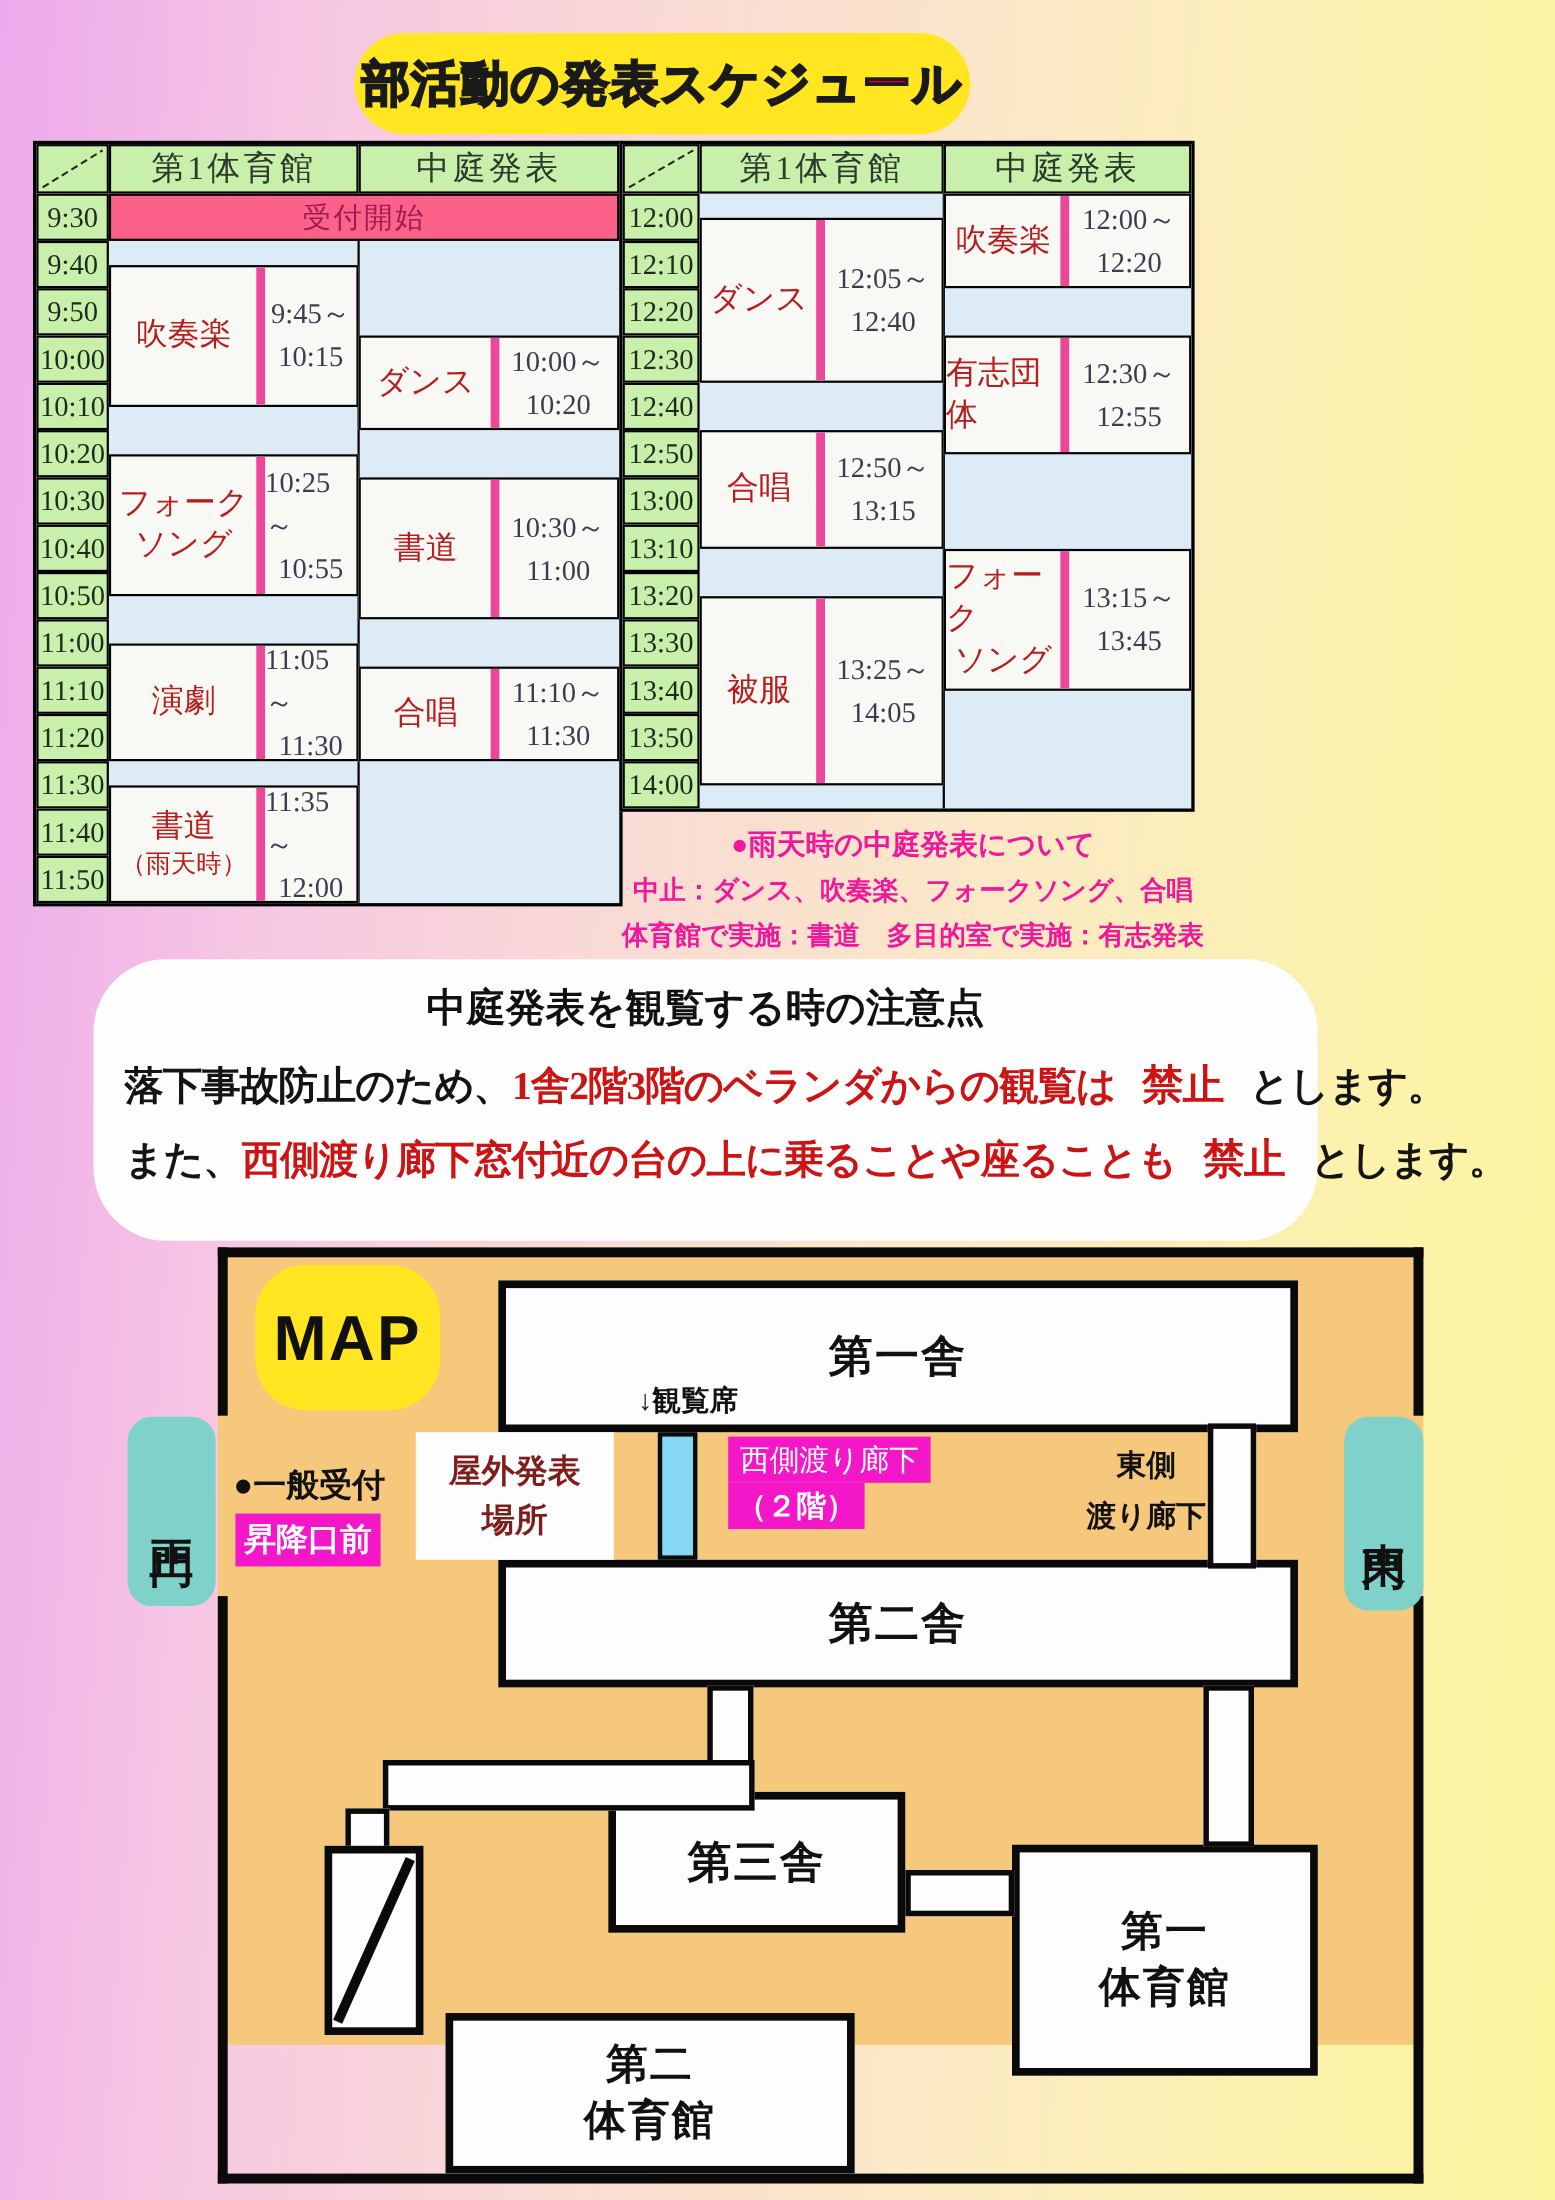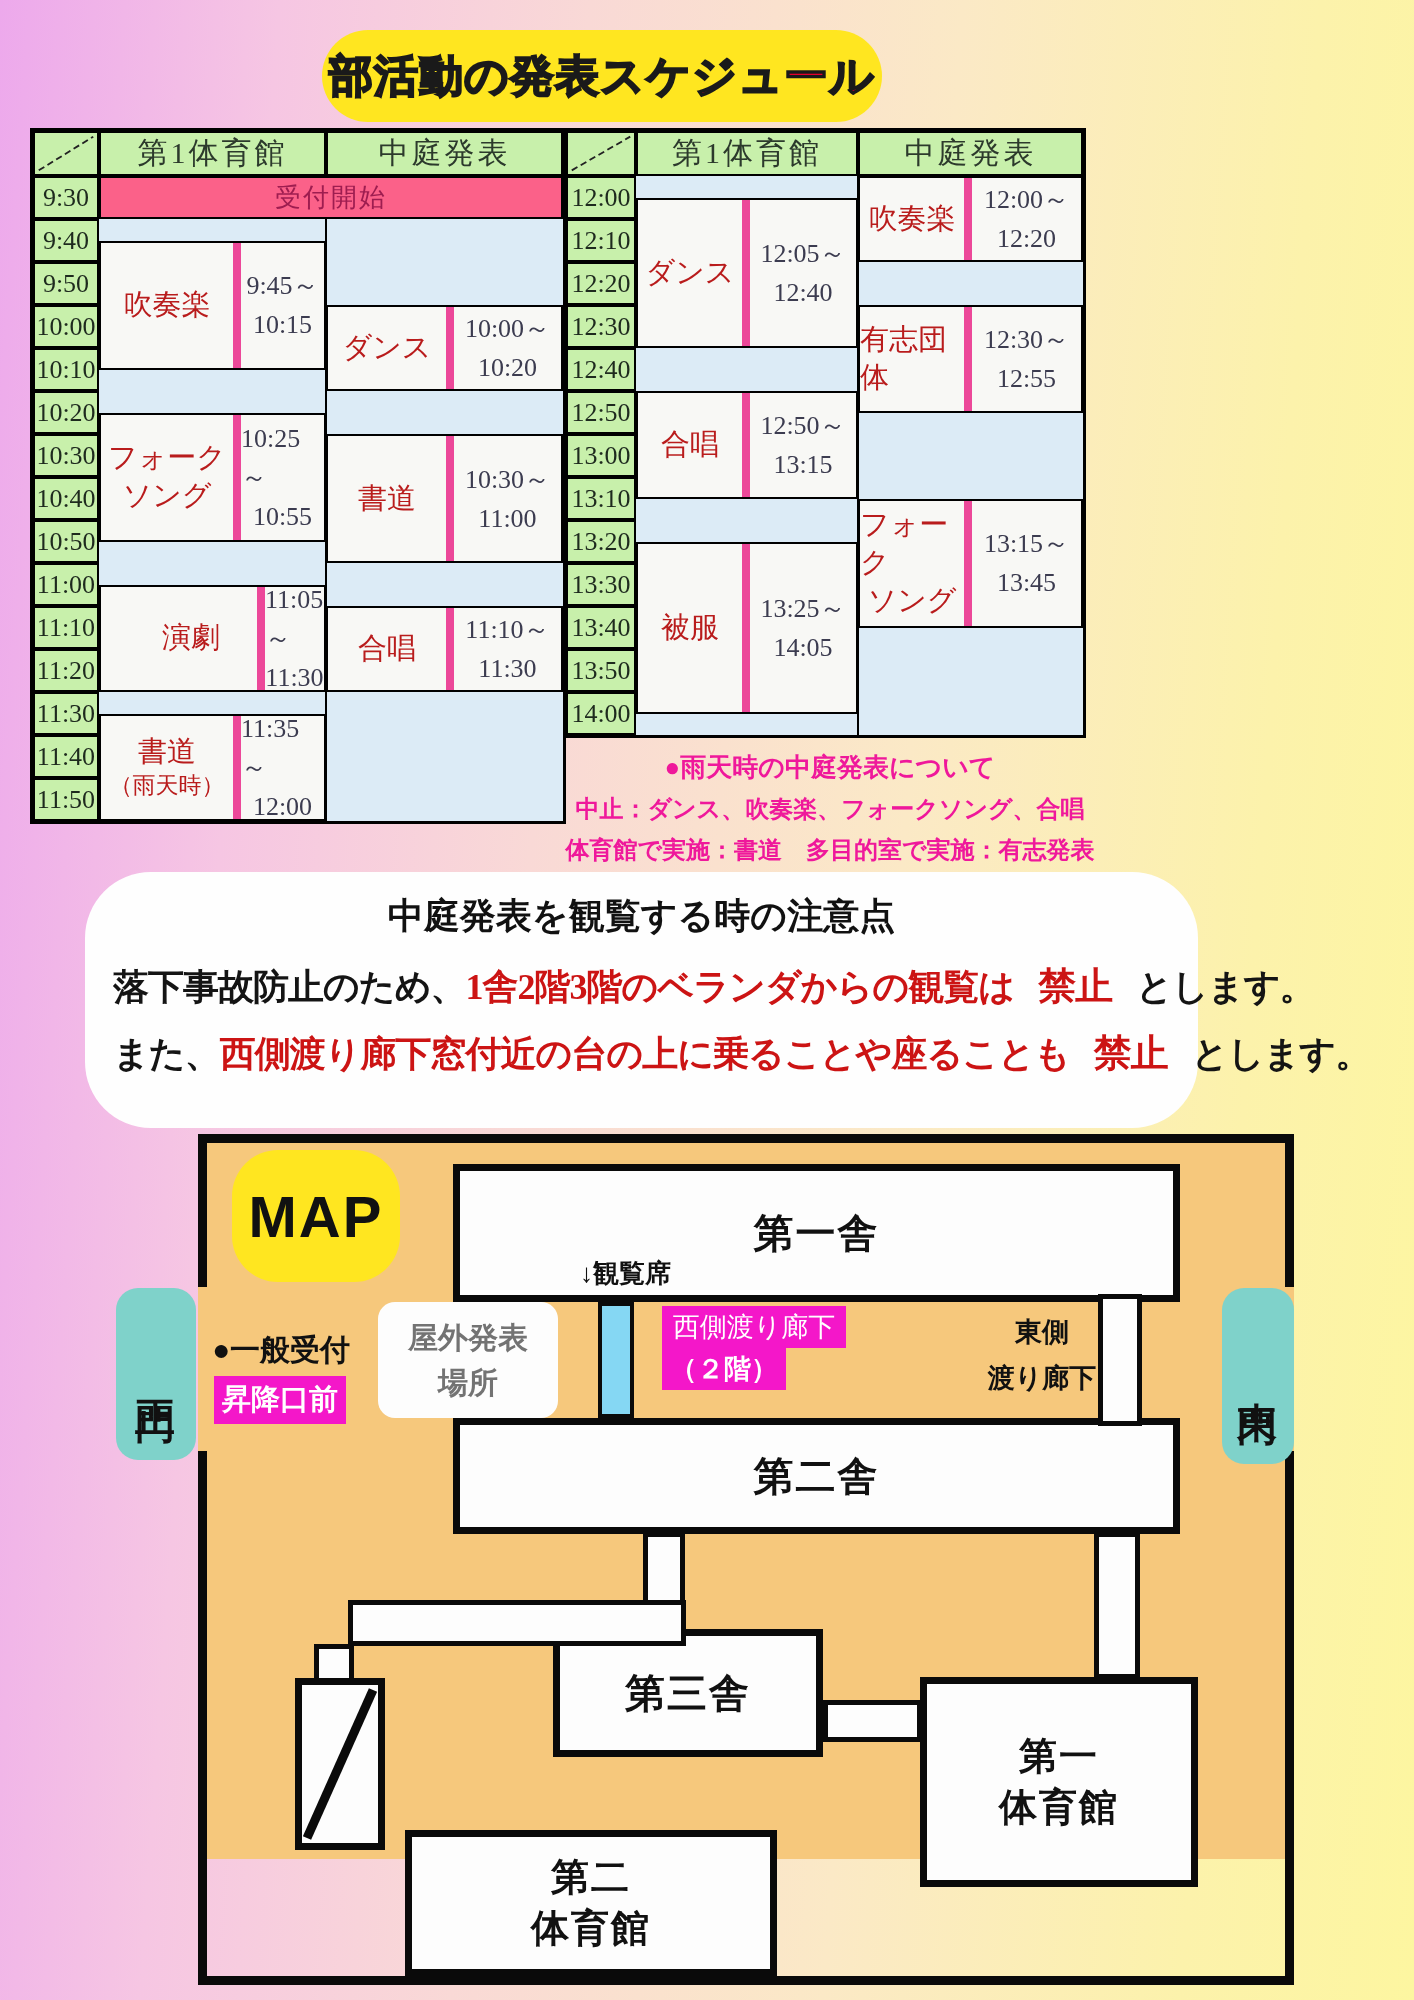--- a/index.html
+++ b/index.html
@@ -63,21 +63,21 @@
   .corr{position:absolute;background:#fdfdfd;border:5px solid #0a0a0a;box-sizing:border-box;z-index:2;}
   .corr-east-top{left:900px;top:160px;width:44px;height:132px;}
   .corr-east-long{left:896px;top:398px;width:46px;height:147px;}
   .corr-mid{left:445px;top:398px;width:42px;height:74px;}
   .corr-h{left:150px;top:466px;width:338px;height:46px;}
   .corr-stub{left:116px;top:510px;width:40px;height:40px;}
   .corr-link{left:625px;top:566px;width:99px;height:42px;}
   .diag-box{position:absolute;left:97px;top:544px;width:90px;height:172px;background:#fdfdfd;
     border:7px solid #0a0a0a;box-sizing:border-box;z-index:2;}
   .outdoor{position:absolute;left:180px;top:168px;width:180px;height:116px;background:#fdfdfd;z-index:2;
-    display:flex;flex-direction:column;align-items:center;justify-content:center;font-weight:bold;color:#737373;border-radius:17px;}
+    display:flex;flex-direction:column;align-items:center;justify-content:center;font-weight:bold;color:#7f1d1d;}
   .outdoor div{font-size:30px;line-height:1.5;}
   .seats-bar{position:absolute;left:400px;top:168px;width:36px;height:116px;background:#85d7f3;
     border:4px solid #0a0a0a;box-sizing:border-box;z-index:2;}
   .seats-label{position:absolute;left:382px;top:122px;font-size:26px;font-weight:bold;color:#111;z-index:3;white-space:nowrap;}
   .wc1{position:absolute;left:464px;top:172px;width:184px;height:42px;background:#f417c9;color:#ffffff;
     font-size:27px;font-weight:normal;display:flex;align-items:center;justify-content:center;z-index:3;white-space:nowrap;}
   .wc2{position:absolute;left:464px;top:214px;width:124px;height:42px;background:#f417c9;color:#fff;
     font-size:27px;font-weight:bold;display:flex;align-items:center;justify-content:center;z-index:3;white-space:nowrap;}
   .ec-label{position:absolute;left:788px;top:176px;width:112px;text-align:center;font-size:27px;font-weight:bold;
     color:#111;line-height:1.7;z-index:3;}
@@ -138,21 +138,21 @@
           <div class="ev-name" style="width: 140px;">
             <div>フォーク</div>
             <div>ソング</div>
           </div>
           <div class="ev-time">
             <div>10:25～</div>
             <div>10:55</div>
           </div>
         </div>
         <div class="ev" style="left: 66px; top: 453.5px; width: 227px; height: 107.5px;">
-          <div class="ev-name" style="width: 140px; margin-left: 24px;">
+          <div class="ev-name" style="width: 140px;">
             <div>演劇</div>
           </div>
           <div class="ev-time">
             <div>11:05～</div>
             <div>11:30</div>
           </div>
         </div>
         <div class="ev" style="left: 66px; top: 582.5px; width: 227px; height: 107.5px;">
           <div class="ev-name" style="width: 140px;">
             <div>書道</div>

